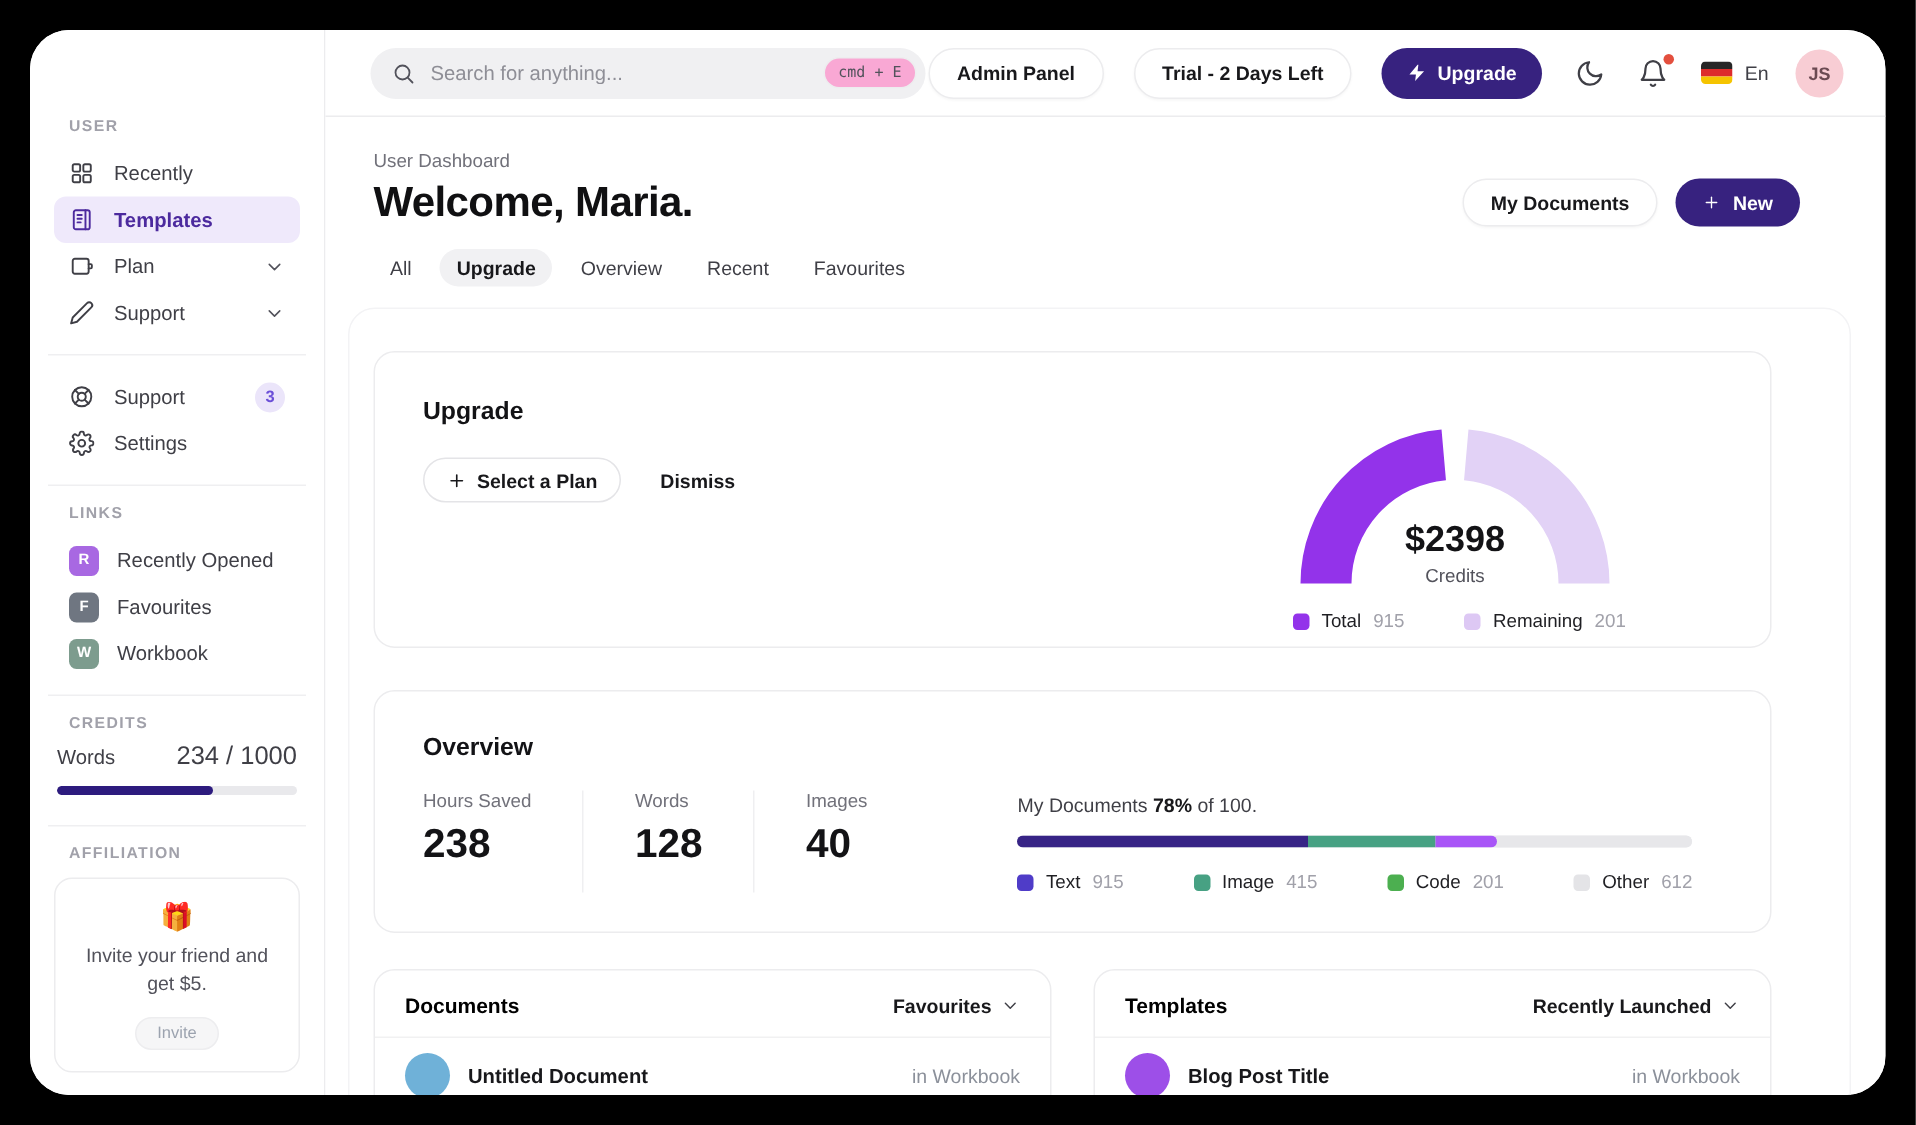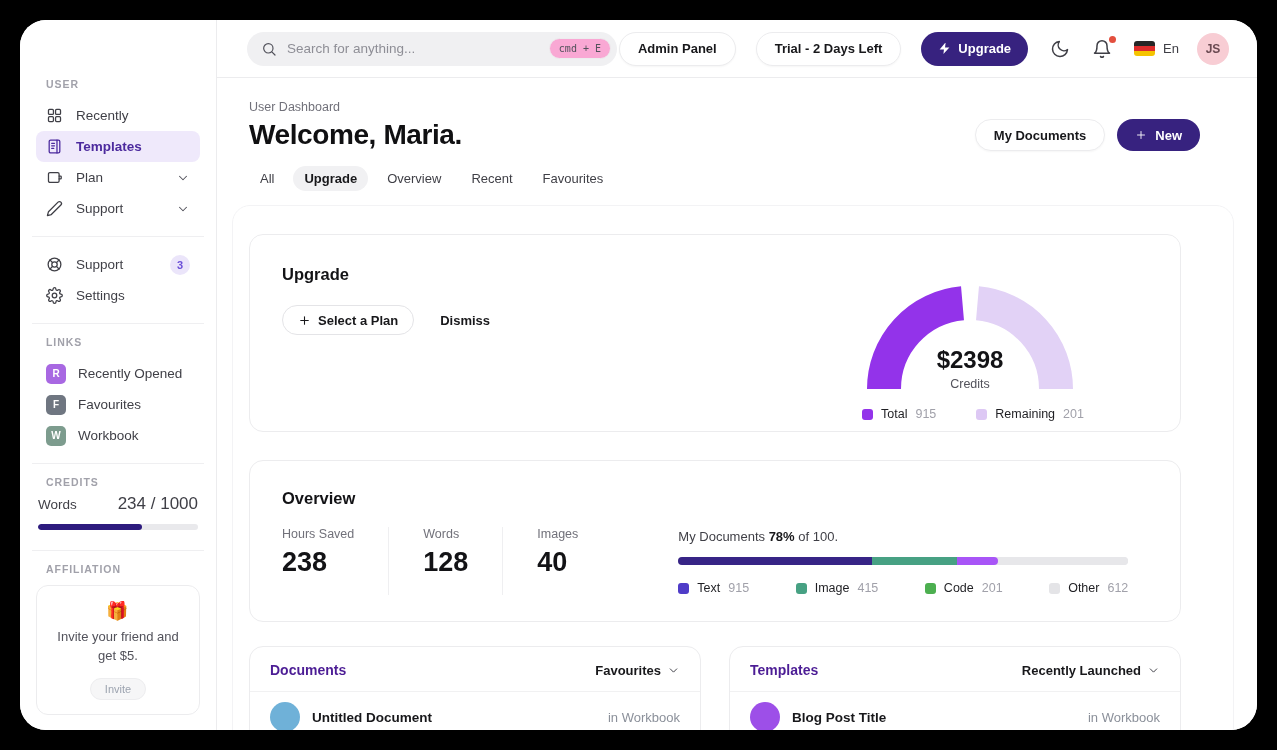--- a/index.html
+++ b/index.html
@@ -99,21 +99,21 @@
   .ov-right { margin-left:32px; width:450px; padding-top:2px; }
   .ov-caption { font-size:13px; color:#3f3f46; }
   .ov-caption b { color:#18181b; }
   .stackbar { margin-top:13px; height:8px; border-radius:4px; background:#e7e7ea; overflow:hidden; display:flex; }
   .stackbar span { height:100%; }
   .bar-legend { margin-top:16px; justify-content:space-between; }
 
   .bottom-row { margin-top:24px; display:flex; gap:28px; width:932px; }
   .b-card { flex:1; background:#fff; border:1px solid #ececee; border-radius:14px; height:120px; overflow:hidden; }
   .b-head { display:flex; align-items:center; justify-content:space-between; padding:15px 20px 13px 20px; border-bottom:1px solid #f1f1f2; }
-  .b-title { font-size:14px; font-weight:700; color:#4c1d95; }
+  .b-title { font-size:14px; font-weight:700; color:#000000; }
   .b-filter { display:flex; align-items:center; gap:6px; font-size:13px; font-weight:600; color:#18181b; cursor:pointer; }
   .b-filter svg { width:13px; height:13px; color:#3f3f46; }
   .b-rowitem { display:flex; align-items:center; padding:10px 20px; cursor:pointer; }
   .b-avatar { width:30px; height:30px; border-radius:50%; margin-right:12px; }
   .b-name { font-size:13.5px; font-weight:600; color:#18181b; }
   .b-loc { margin-left:auto; font-size:13px; color:#8b909a; }
 </style>
 </head>
 <body>
 

